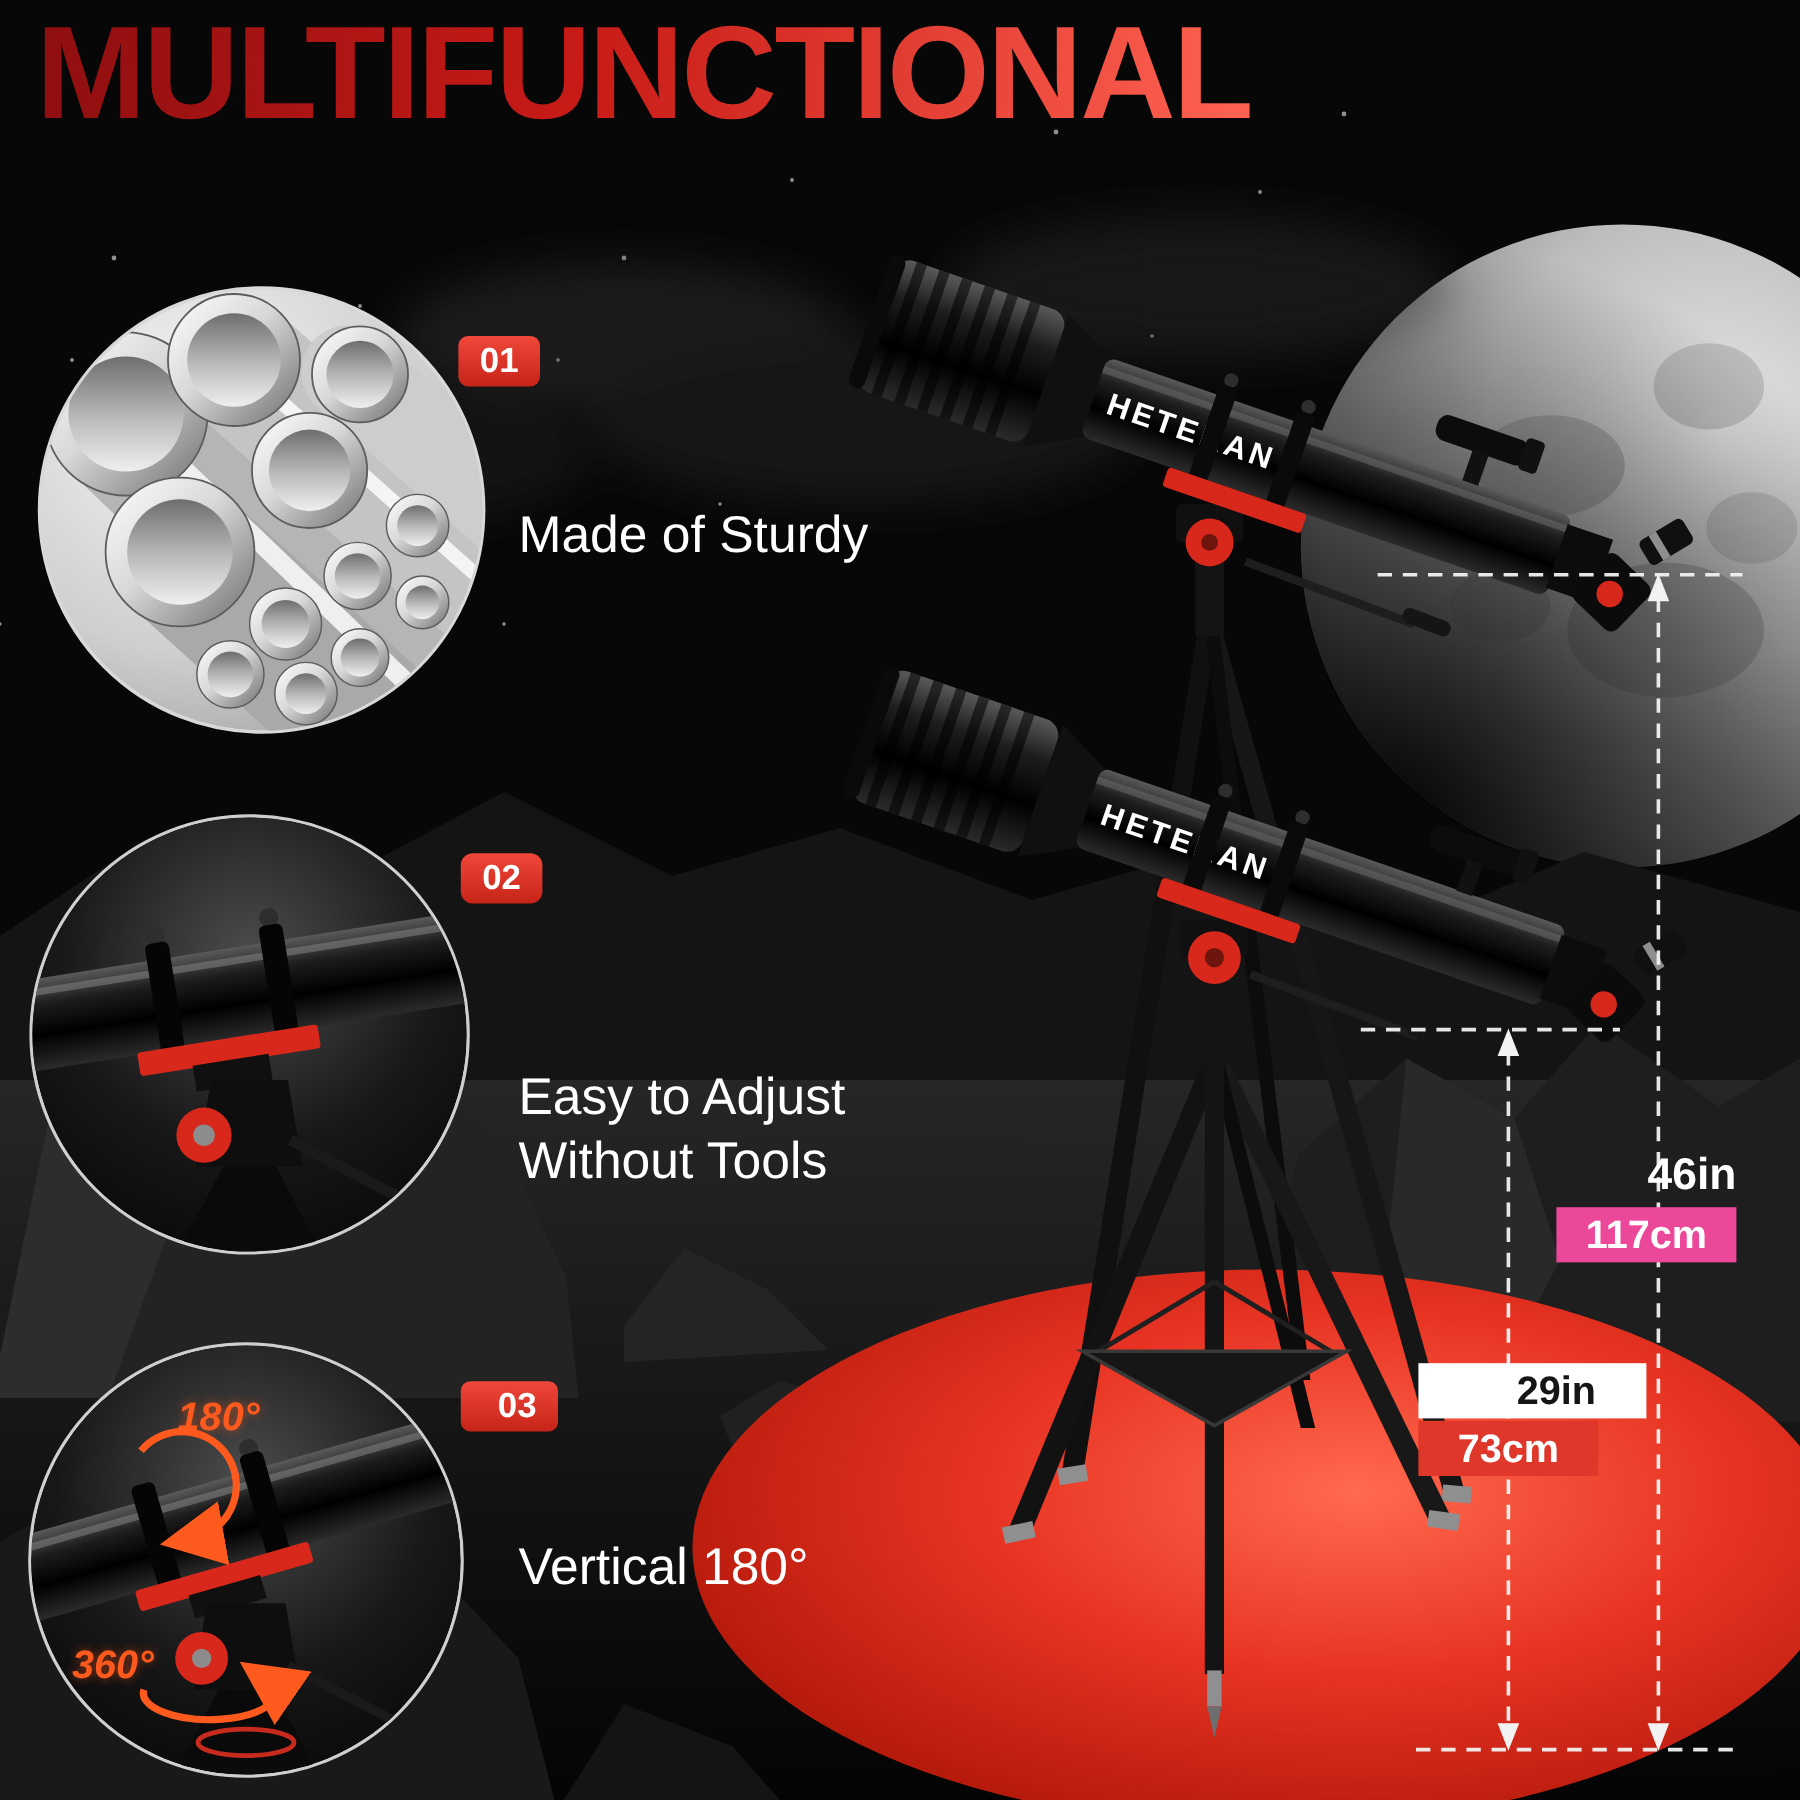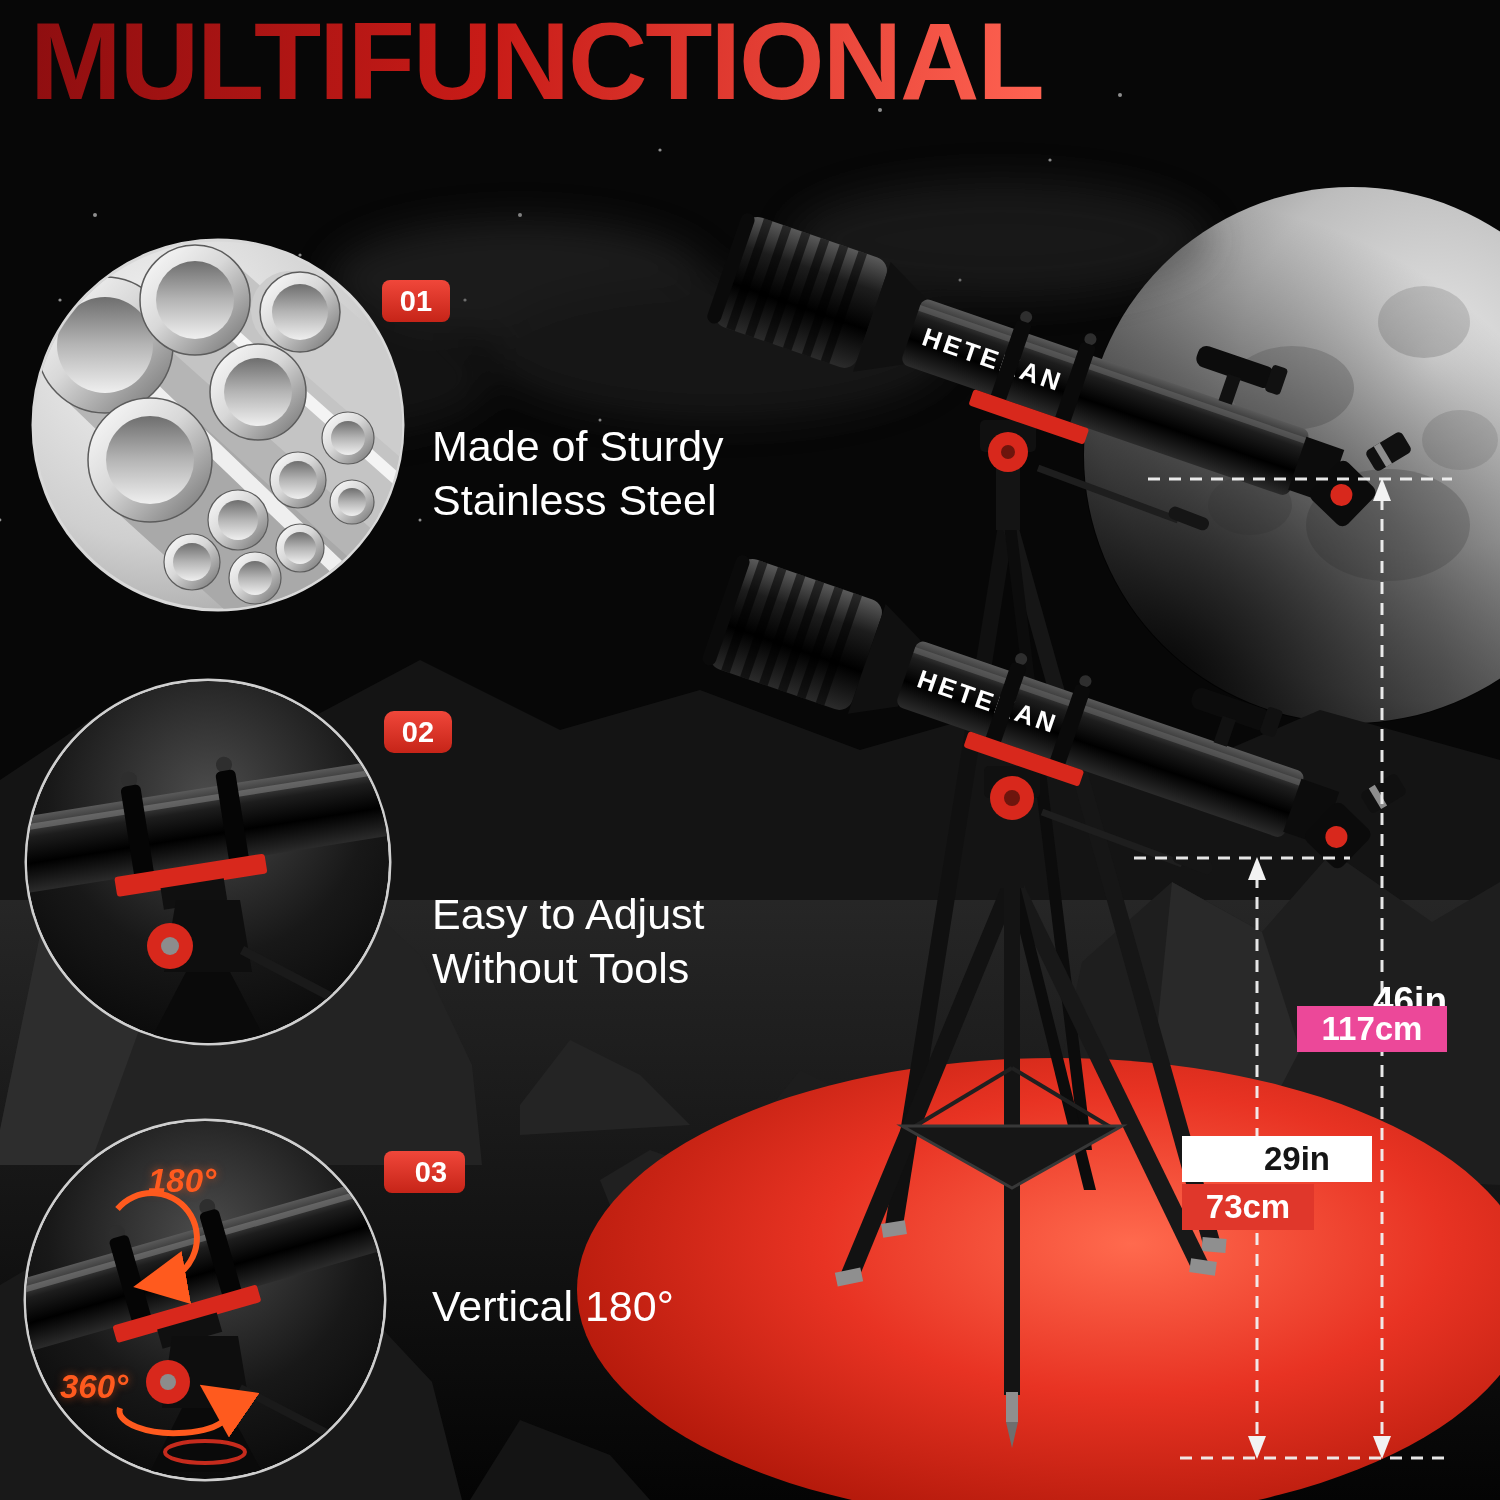--- a/index.html
+++ b/index.html
@@ -388,36 +388,35 @@
         <path d="M120,1408 A55,22 0 1 0 222,1400" stroke="#ff5a1e" stroke-width="6" fill="none" marker-end="url(#arrowO)"></path>
       </g>
     </g>
   </svg>
 
   <div class="title">MULTIFUNCTIONAL</div>
 
   <div class="badge" style="left:382px;top:280px;">01</div>
   <div class="feature" style="left:432px;top:420px;">
     <div>Made of Sturdy</div>
-    <div>Stainless Steel</div>
   </div>
 
   <div class="badge" style="left:384px;top:711px;border-radius:10px;">02</div>
   <div class="feature" style="left:432px;top:888px;">
     <div>Easy to Adjust</div>
     <div>Without Tools</div>
   </div>
 
   <div class="badge" style="left:384px;top:1151px;padding-left:13px;">03</div>
   <div class="feature" style="left:432px;top:1280px;">
     <div>Vertical 180°</div>
   </div>
 
   <div class="deg" style="left:148px;top:1162px;">180°</div>
   <div class="deg" style="left:60px;top:1368px;">360°</div>
 
-  <div class="dim-plain" style="left:1350px;top:980px;width:120px;">46in</div>
+  <div class="dim-plain" style="left:1350px;top:958px;width:120px;">46in</div>
   <div class="dim-box" style="left:1297px;top:1006px;width:150px;height:46px;background:#ec4899;color:#ffffff;">117cm</div>
 
   <div class="dim-box" style="left:1182px;top:1136px;width:150px;height:46px;background:#ffffff;color:#151515;padding-left:40px;">29in</div>
-  <div class="dim-box" style="left:1182px;top:1184px;width:132px;height:46px;background:#e0372b;color:#ffffff;">73cm</div>
+  <div class="dim-box" style="left:1182px;top:1184px;width:150px;height:46px;background:#e0372b;color:#ffffff;">73cm</div>
 
 </div>
 
 </body></html>

